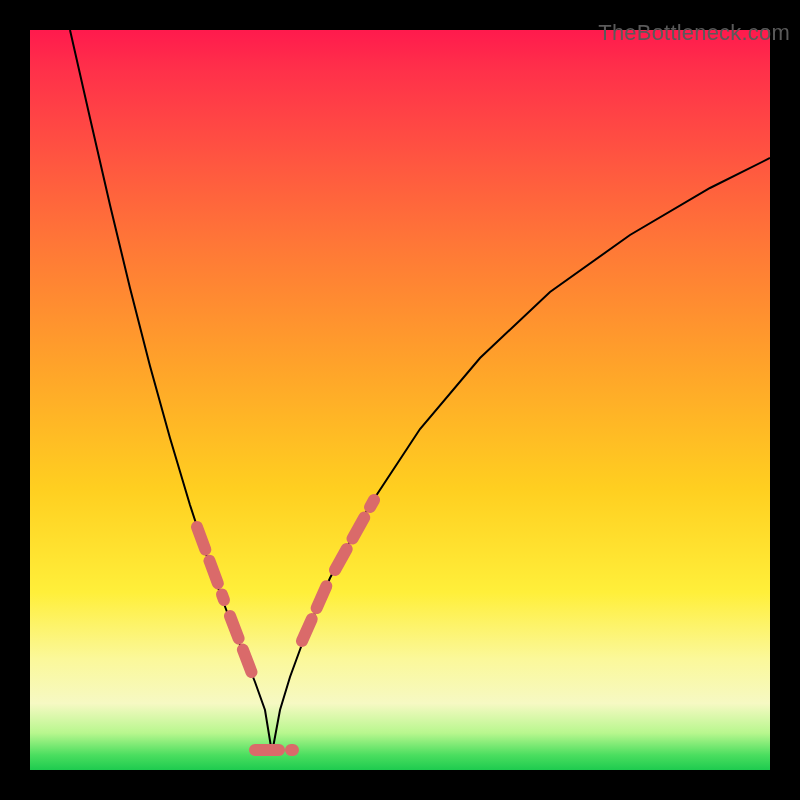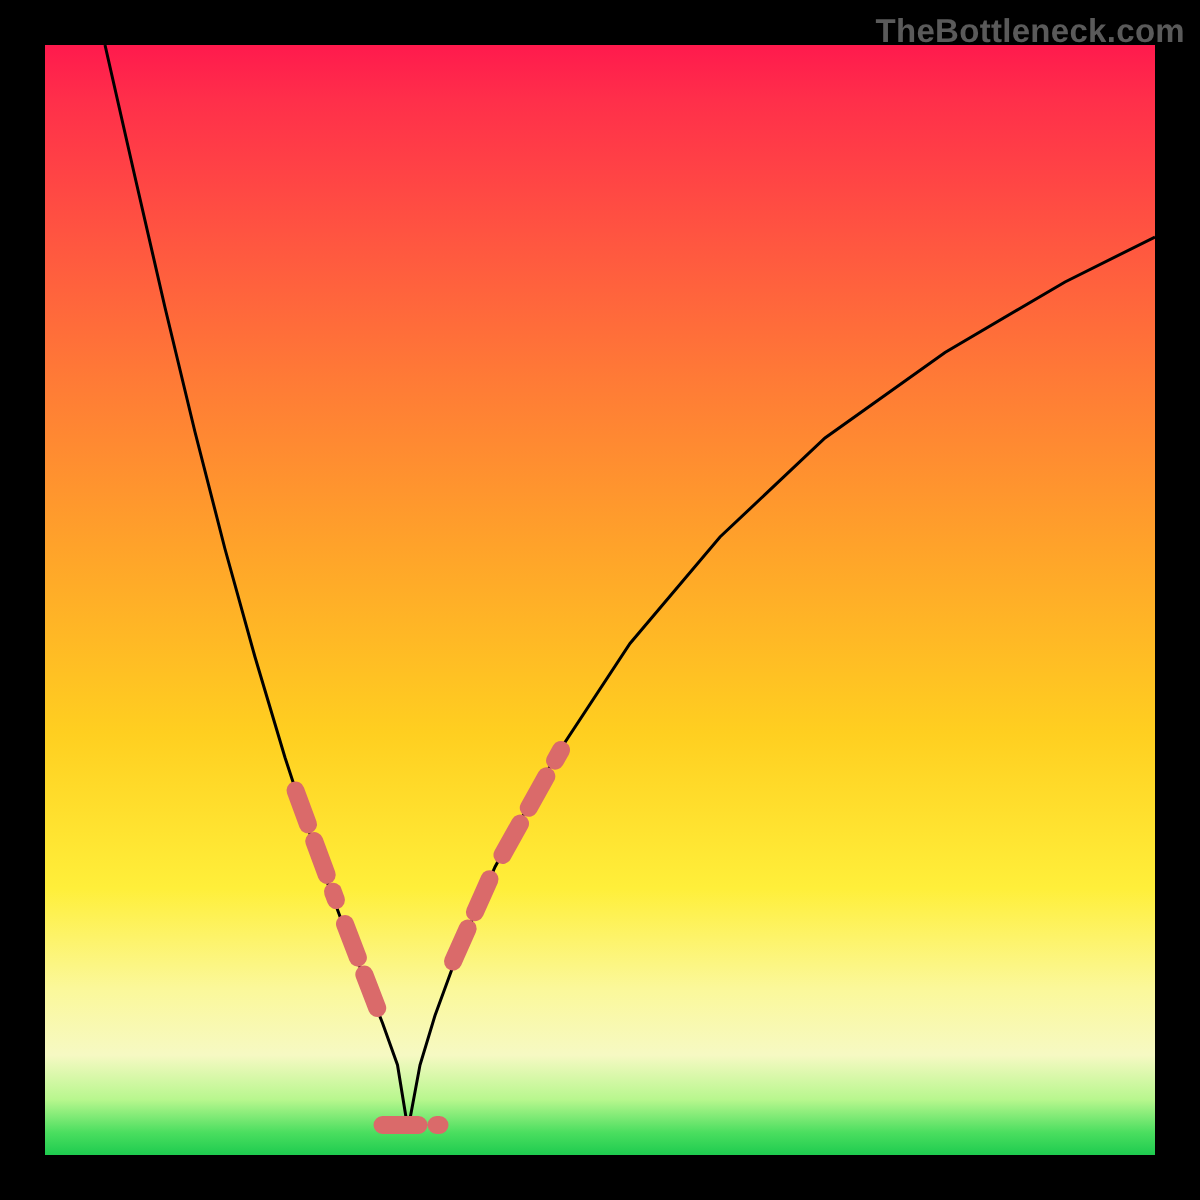--- a/index.html
+++ b/index.html
@@ -40,25 +40,25 @@
       #ffef3a 76%,
       #fbf89a 85%,
       #f6f9c3 91%,
       #b8f78e 95%,
       #4ade5f 98%,
       #1ecb4f 100%
     );
   }
   .watermark {
     position: absolute;
-    top: 8px;
+    top: 20px;
     right: 10px;
     color: #5a5a5a;
     font-size: 22px;
-    font-weight: 700;
+    font-weight: 400;
     letter-spacing: 0.2px;
     user-select: none;
   }
   svg.curve {
     position: absolute;
     left: 0; top: 0;
     width: 740px;
     height: 740px;
   }
   .curve-line {

